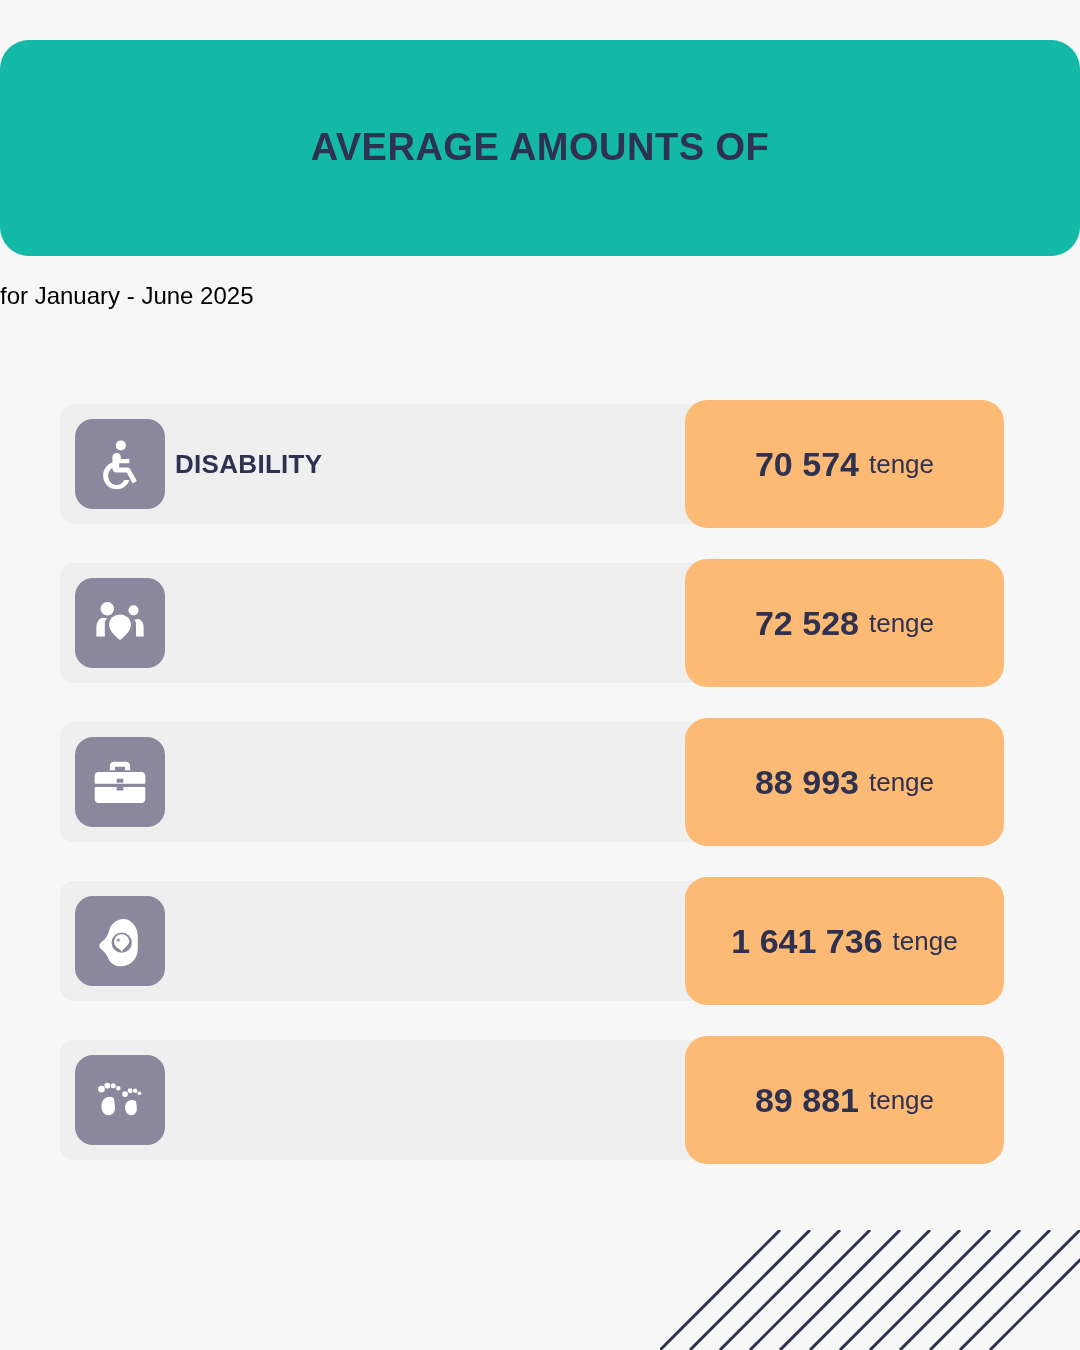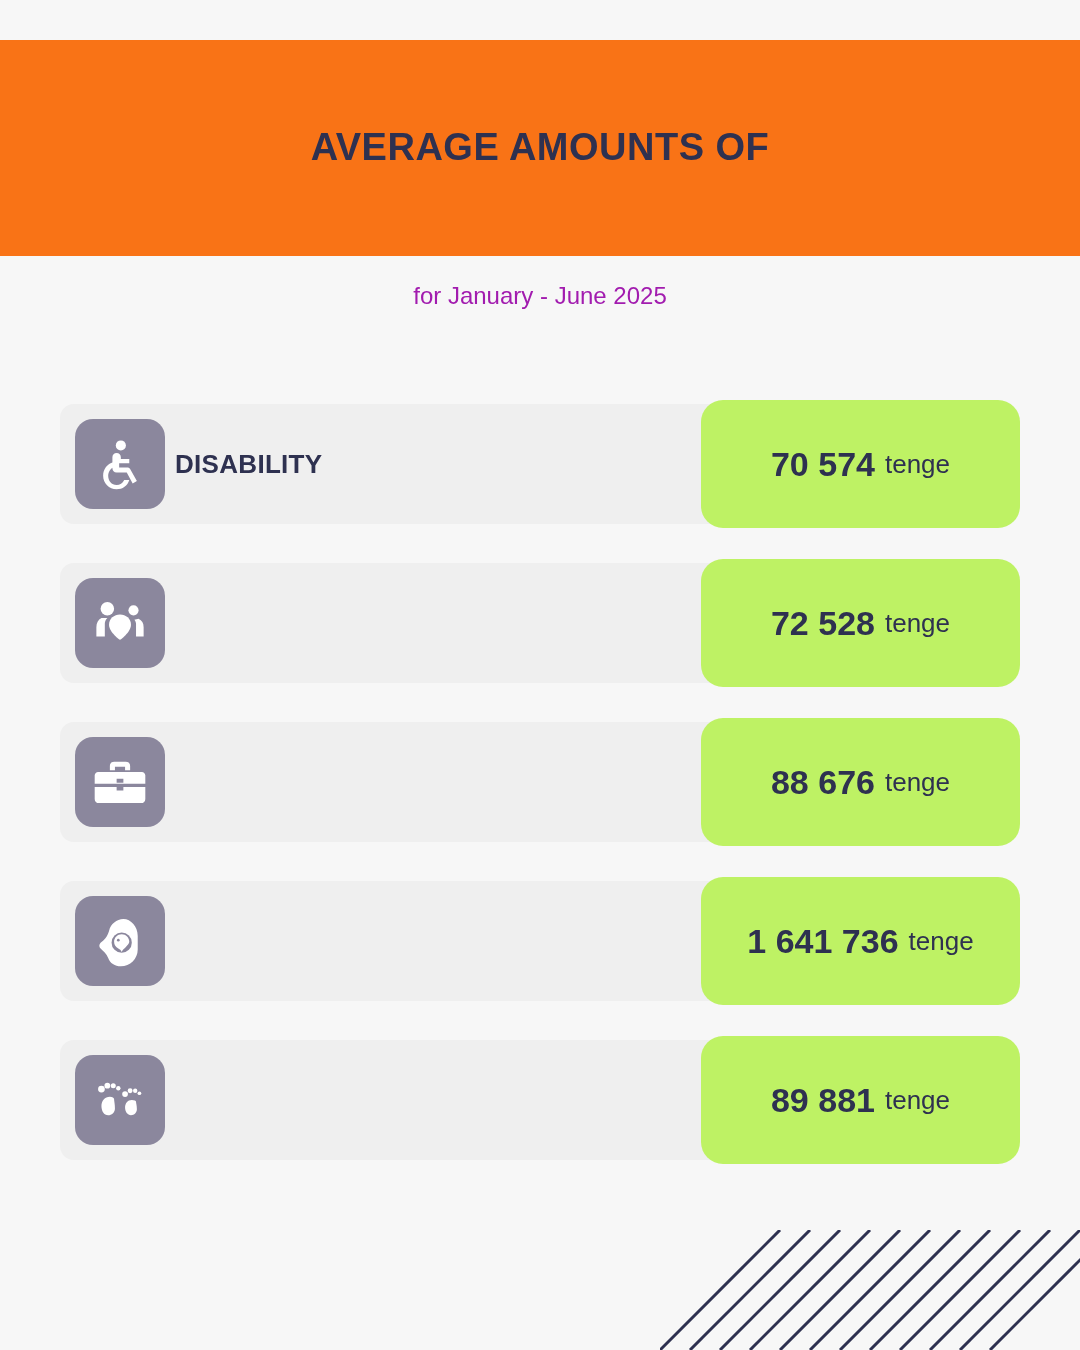--- a/index.html
+++ b/index.html
@@ -13,44 +13,45 @@
     font-family: "Liberation Sans", sans-serif;
     position: relative;
     overflow: hidden;
   }
   .header-band {
     position: absolute;
     left: 0;
     top: 40px;
     width: 1080px;
     height: 216px;
-    background: #f97316;
+    background: #14b8a6;
     display: flex;
     align-items: center;
     justify-content: center;
+    border-radius: 29px;
   }
   .header-title {
     text-align: center;
     color: #2e3150;
     font-size: 38px;
     font-weight: bold;
     letter-spacing: 0.5px;
     line-height: 1.35;
     text-transform: uppercase;
   }
   .header-title .line {
     display: block;
   }
   .subtitle {
     position: absolute;
     left: 0;
     top: 282px;
     width: 1080px;
-    text-align: center;
-    color: #a21caf;
+    text-align: left;
+    color: #000000;
     font-size: 24px;
   }
   .rows {
     position: absolute;
     left: 60px;
     top: 400px;
     width: 960px;
   }
   .row {
     position: relative;
@@ -92,25 +93,25 @@
     margin-left: 10px;
     color: #2e3150;
     font-size: 26px;
     font-weight: bold;
     letter-spacing: 0.3px;
     text-transform: uppercase;
     white-space: nowrap;
   }
   .value-pill {
     position: absolute;
-    right: 0;
+    right: 16px;
     top: 0;
     width: 319px;
     height: 128px;
-    background: #bef264;
+    background: #fdba74;
     border-radius: 22px;
     display: flex;
     align-items: center;
     justify-content: center;
     z-index: 3;
   }
   .value-amount {
     color: #2e3150;
     font-size: 34px;
     font-weight: bold;
@@ -183,21 +184,21 @@
   <div class="row">
     <div class="row-bg"></div>
     <div class="icon-box">
       <svg viewBox="0 0 64 64" aria-hidden="true">
         <path d="M25 8c-3 0-5 2-5 5v5h6v-4h12v4h6v-5c0-3-2-5-5-5z"></path>
         <path d="M6 20c-2 0-4 2-4 4v10h60V24c0-2-2-4-4-4zm22 8h8v5h-8z"></path>
         <path d="M2 38v14c0 3 2 5 5 5h50c3 0 5-2 5-5V38H36v4h-8v-4z"></path>
       </svg>
     </div>
     <div class="value-pill">
-      <span class="value-amount">88 676</span>
+      <span class="value-amount">88 993</span>
       <span class="value-unit">tenge</span>
     </div>
   </div>
 
   <div class="row">
     <div class="row-bg"></div>
     <div class="icon-box">
       <svg viewBox="0 0 64 64" aria-hidden="true">
         <path d="M36 6c-8 0-15 6-17 14-2 7-6 11-10 14-2 2-2 5 0 7 3 3 7 6 9 11 2 6 8 10 15 10 11 0 20-9 20-20V26C53 15 45 6 36 6z"></path>
         <circle cx="34" cy="34" r="12" fill="#8b879d"></circle>

